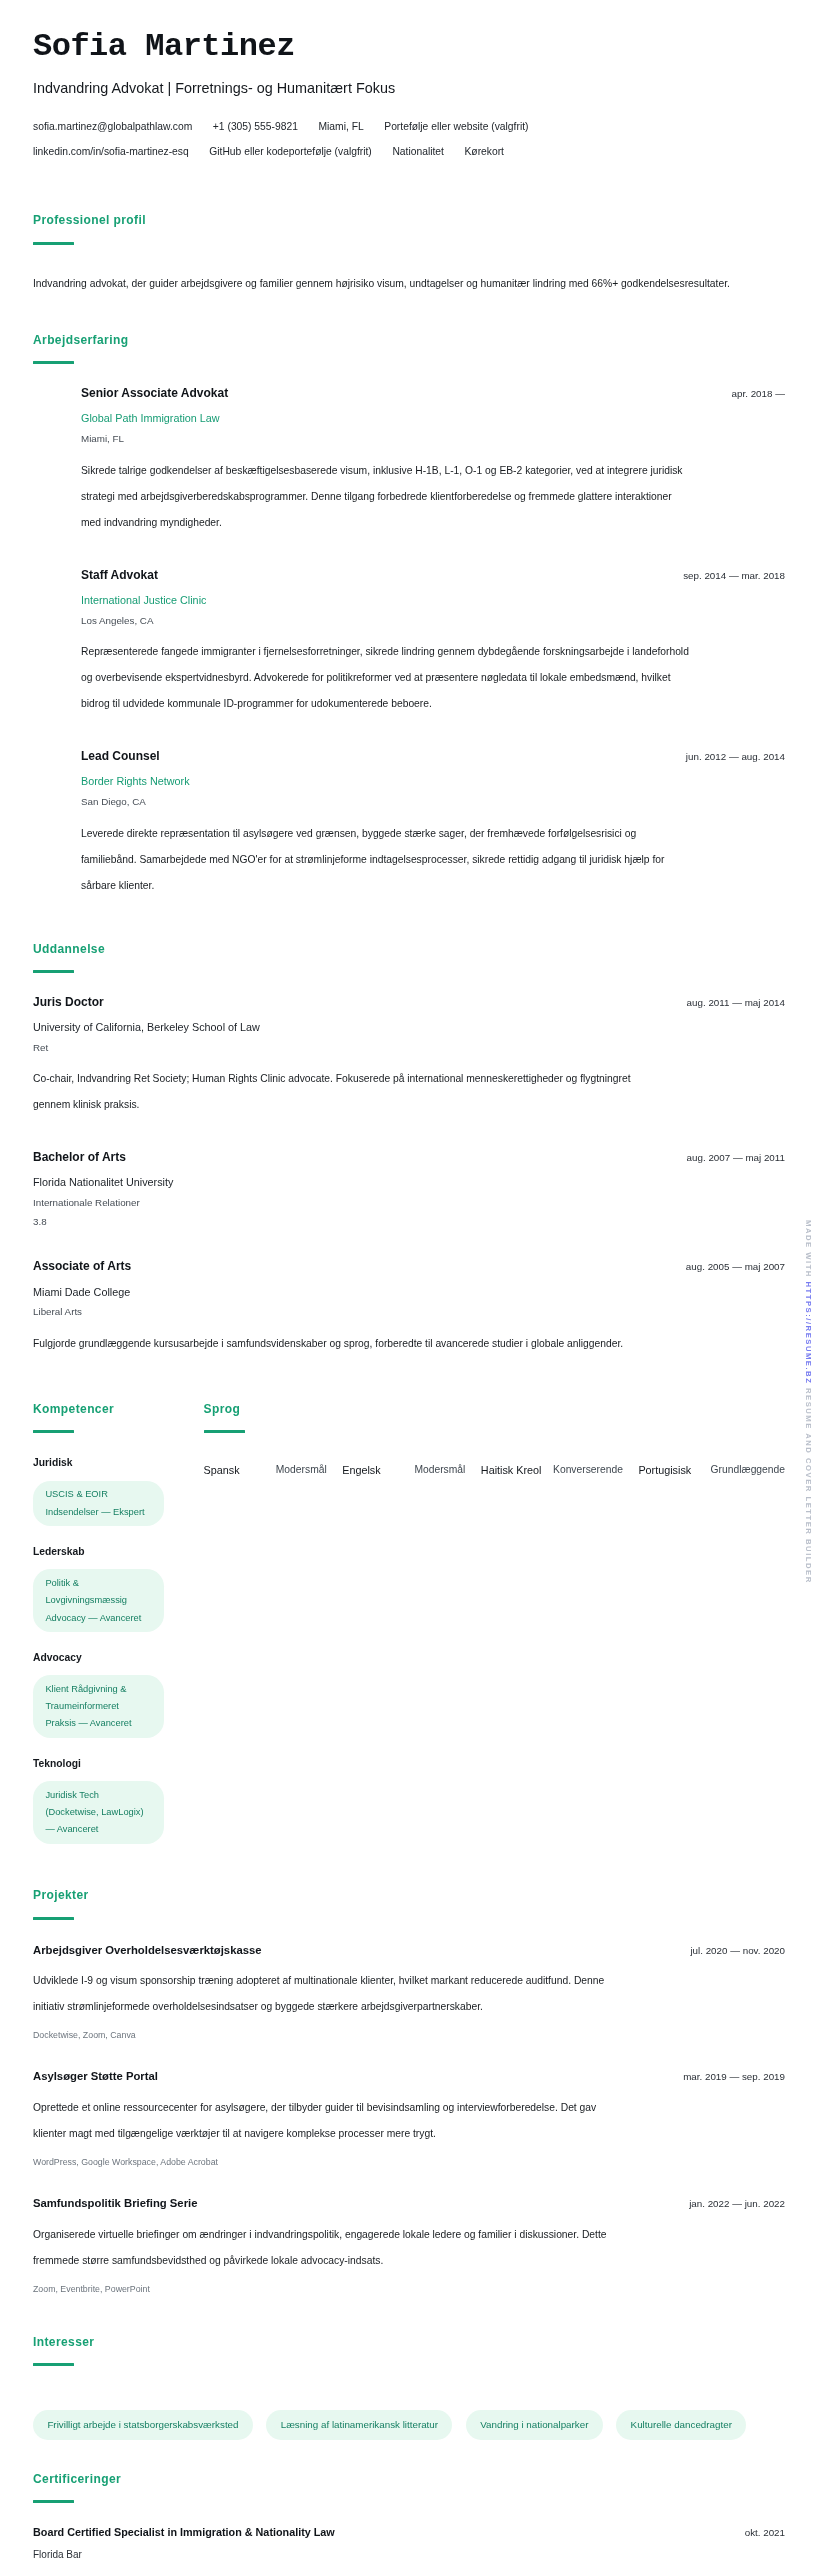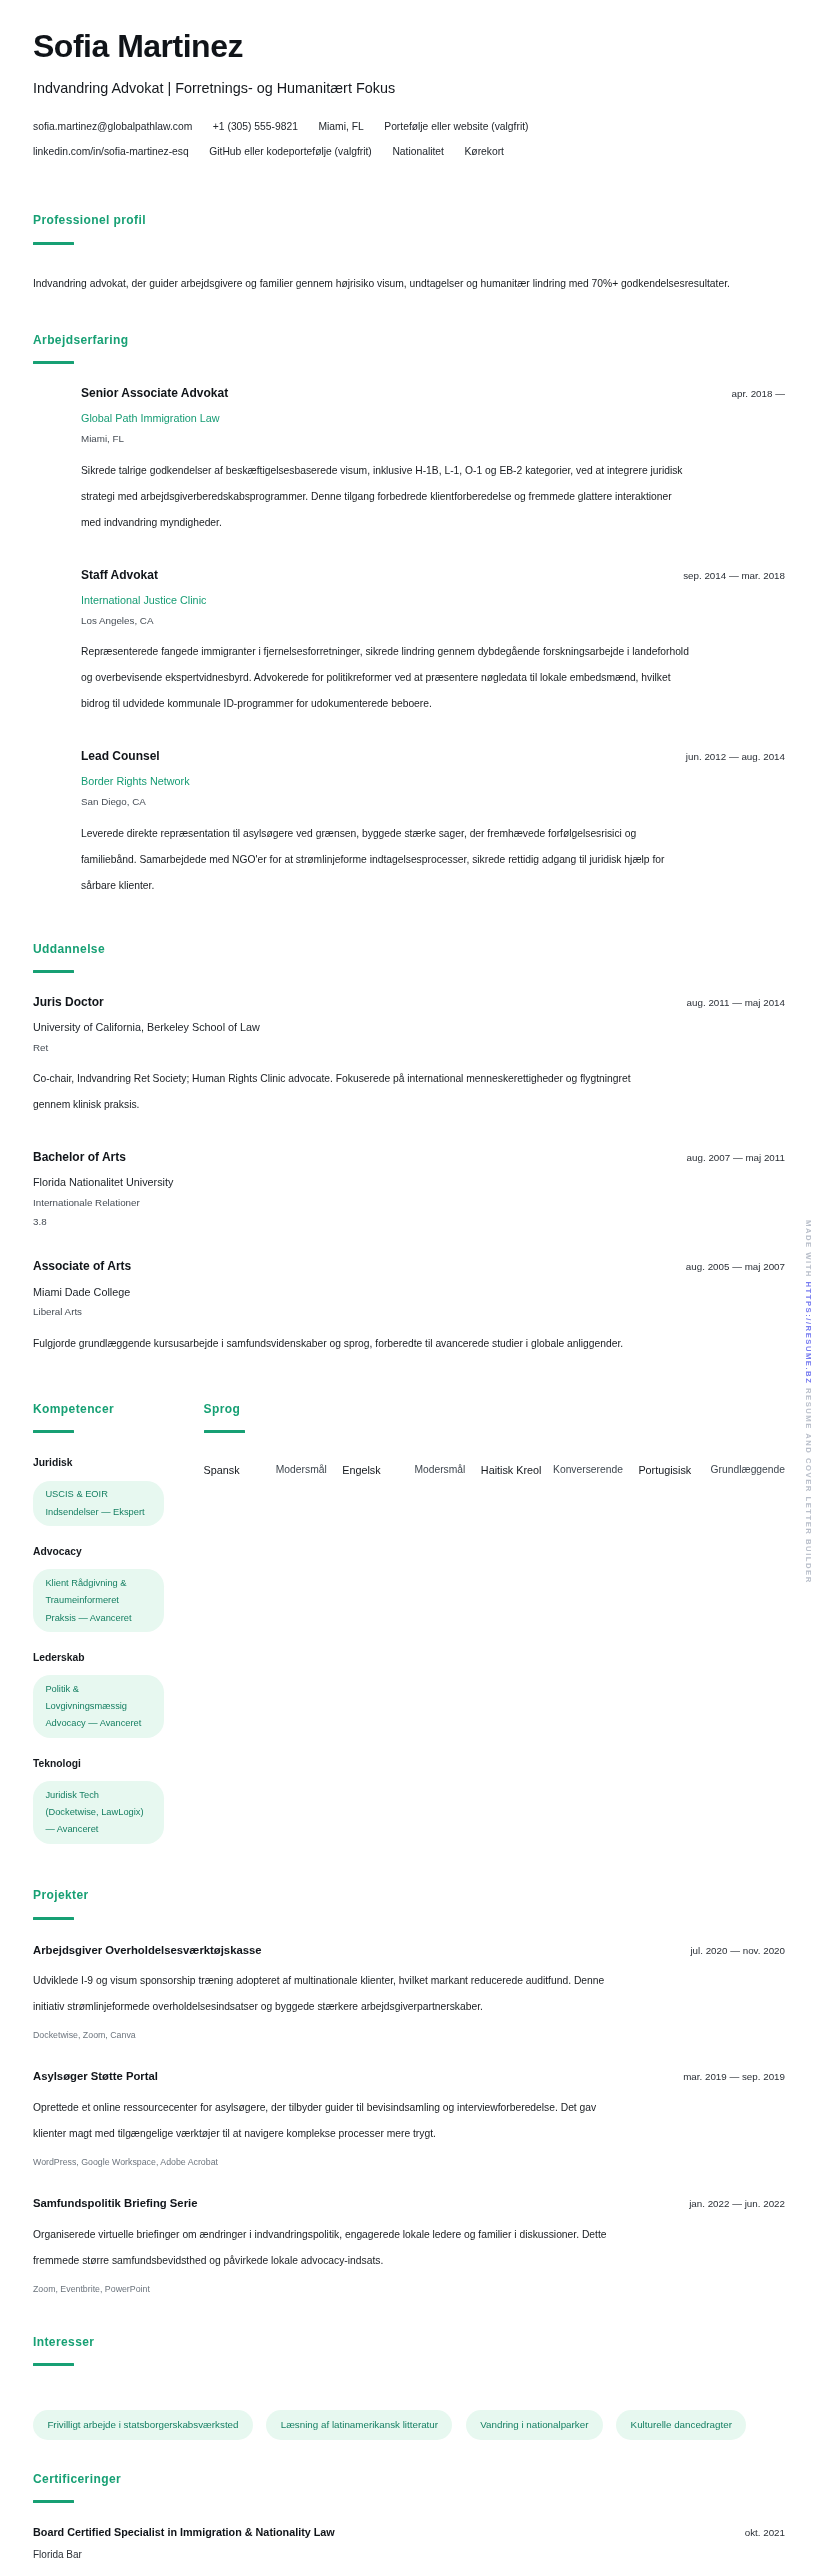--- a/index.html
+++ b/index.html
@@ -16,20 +16,21 @@
     overflow: hidden;
   }
 
   
   .name {
     font-size: 32px;
     font-weight: 700;
     color: #101419;
     letter-spacing: -0.5px;
     line-height: 1.05;
+    font-family: Liberation Mono, monospace;
   }
   .headline {
     margin-top: 16.5px;
     font-size: 14.4px;
     font-weight: 400;
     color: #15191e;
   }
   .contacts { margin-top: 25px; display: flex; flex-direction: column; gap: 14.4px; }
   .contact-row { display: flex; flex-wrap: wrap; column-gap: 20.6px; row-gap: 12.4px; }
   .contact-item { font-size: 10.3px; color: #21262c; }
@@ -151,21 +152,21 @@
         <span class="contact-item">Nationalitet</span>
         <span class="contact-item">Kørekort</span>
       </div>
     </div>
   </header>
 
   <section class="section" style="margin-top: 56px;">
     <h2 class="section-h">Professionel profil</h2>
     <div class="rule"></div>
     <div class="section-body">
-      <p class="para" style="line-height: 27px;">Indvandring advokat, der guider arbejdsgivere og familier gennem højrisiko visum, undtagelser og humanitær lindring med 70%+ godkendelsesresultater.</p>
+      <p class="para" style="line-height: 27px;">Indvandring advokat, der guider arbejdsgivere og familier gennem højrisiko visum, undtagelser og humanitær lindring med 66%+ godkendelsesresultater.</p>
     </div>
   </section>
 
   <section class="section" style="margin-top: 36px;">
     <h2 class="section-h">Arbejdserfaring</h2>
     <div class="rule"></div>
     <div class="section-body" style="margin-top: 21.6px; margin-left: 48px;">
 
       <div class="entry">
         <div class="entry-head">
@@ -245,27 +246,27 @@
         <h2 class="section-h">Kompetencer</h2>
         <div class="rule"></div>
         <div class="section-body" style="margin-top: 24px;">
 
           <div class="skill-cat">
             <div class="skill-label">Juridisk</div>
             <span class="pill">USCIS &amp; EOIR Indsendelser — Ekspert</span>
           </div>
 
           <div class="skill-cat">
+            <div class="skill-label">Lederskab</div>
+            <span class="pill">Politik &amp; Lovgivningsmæssig Advocacy — Avanceret</span>
+          </div>
+
+          <div class="skill-cat">
             <div class="skill-label">Advocacy</div>
             <span class="pill">Klient Rådgivning &amp; Traumeinformeret Praksis — Avanceret</span>
-          </div>
-
-          <div class="skill-cat">
-            <div class="skill-label">Lederskab</div>
-            <span class="pill">Politik &amp; Lovgivningsmæssig Advocacy — Avanceret</span>
           </div>
 
           <div class="skill-cat">
             <div class="skill-label">Teknologi</div>
             <span class="pill">Juridisk Tech (Docketwise, LawLogix) — Avanceret</span>
           </div>
 
         </div>
       </div>
 

